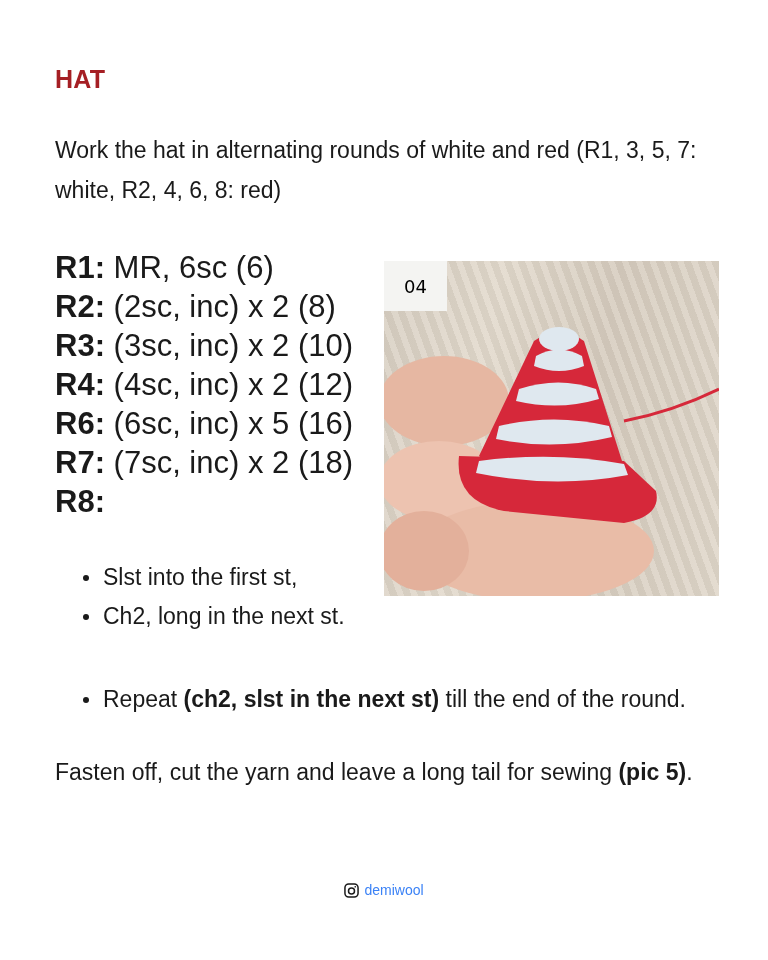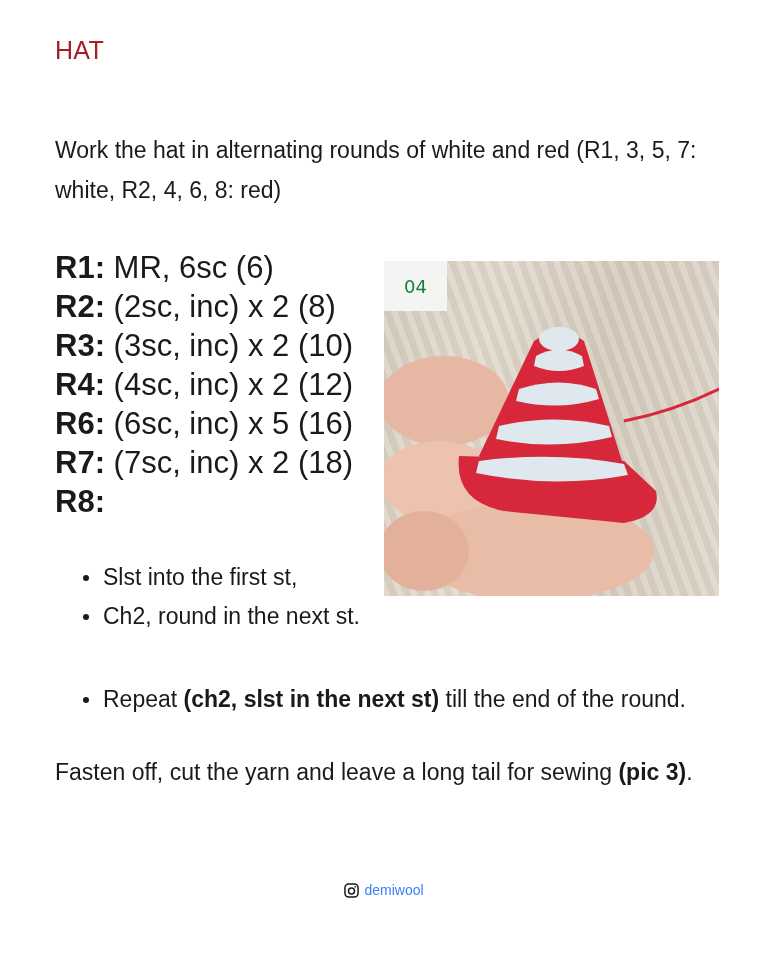--- a/index.html
+++ b/index.html
@@ -2,21 +2,21 @@
 <html><head>
   <meta charset="utf-8">
   <style>
     html, body { margin: 0; padding: 0; }
     body {
       width: 768px; height: 960px; background: #ffffff; position: relative; overflow: hidden;
       font-family: "Liberation Sans", "DejaVu Sans", sans-serif; color: #1a1a1a;
     }
     .page { position: absolute; left: 0; top: 0; width: 768px; height: 960px; }
     .title {
-      position: absolute; left: 55px; top: 36px; font-size: 25px; font-weight: normal;
+      position: absolute; left: 55px; top: 65px; font-size: 25px; font-weight: bold;
       color: #a51f24; letter-spacing: 0.3px;
     }
     .subtitle {
       position: absolute; left: 55px; top: 93px; font-size: 23px; color: #2f5a45;
     }
     .intro {
       position: absolute; left: 55px; top: 130px; width: 670px; font-size: 23px;
       line-height: 40px; color: #1a1a1a;
     }
     .rounds { position: absolute; left: 55px; top: 248px; }
@@ -35,21 +35,21 @@
     .photo {
       position: absolute; left: 384px; top: 261px; width: 335px; height: 335px; overflow: hidden;
       background: linear-gradient(100deg, #d8cfc2 0%, #e2d9cc 30%, #d6ccbe 60%, #e0d7ca 100%);
     }
     .photo .grain {
       position: absolute; inset: 0;
       background: repeating-linear-gradient(70deg, rgba(255,255,255,0.12) 0 6px, rgba(0,0,0,0.04) 6px 13px);
     }
     .photo-label {
       position: absolute; left: 0; top: 0; width: 63px; height: 50px; background: #f4f4f2;
-      font-size: 18px; color: #15803d; text-align: center; line-height: 52px;
+      font-size: 18px; color: #000000; text-align: center; line-height: 52px;
       font-family: "DejaVu Sans", sans-serif;
     }
     .outro {
       position: absolute; left: 55px; top: 752px; width: 658px; font-size: 23px; line-height: 40px;
       text-align: justify; text-align-last: left;
     }
     .outro b { font-weight: bold; }
     .footer {
       position: absolute; left: 0; width: 768px; top: 881px; text-align: center; font-size: 14px; color: #3b82f6;
     }
@@ -92,25 +92,25 @@
       <path d="M135 128 Q175 115 212 128 L215 138 Q175 150 132 140 Z" fill="#dfe8ef"></path>
       <path d="M115 165 Q170 152 225 165 L228 176 Q170 190 112 178 Z" fill="#dfe8ef"></path>
       <path d="M95 200 Q170 190 240 203 L244 214 Q170 228 92 212 Z" fill="#dfe8ef"></path>
       <ellipse cx="175" cy="78" rx="20" ry="12" fill="#dfe8ef"></ellipse>
     </svg>
     <div class="photo-label">04</div>
   </div>
 
   <ul class="bullets">
     <li><span class="dot"></span><span>Slst into the first st,</span></li>
-    <li><span class="dot"></span><span>Ch2, round in the next st.</span></li>
+    <li><span class="dot"></span><span>Ch2, long in the next st.</span></li>
     <li class="justify"><span class="dot"></span><span>Repeat </span><b>(ch2, slst in the next st)</b><span> till the end of the round.</span></li>
   </ul>
 
-  <div class="outro"><span>Fasten off, cut the yarn and leave a long tail for sewing </span><b>(pic 3)</b><span>.</span></div>
+  <div class="outro"><span>Fasten off, cut the yarn and leave a long tail for sewing </span><b>(pic 5)</b><span>.</span></div>
 
   <div class="footer">
     <svg class="ig" width="15" height="15" viewBox="0 0 16 16">
       <rect x="1" y="1" width="14" height="14" rx="4" fill="none" stroke="#1a1a1a" stroke-width="1.6"></rect>
       <circle cx="8" cy="8.5" r="3.2" fill="none" stroke="#1a1a1a" stroke-width="1.6"></circle>
       <circle cx="12" cy="4" r="0.9" fill="#1a1a1a"></circle>
     </svg><span class="handle">demiwool</span>
   </div>
 </div>
 

